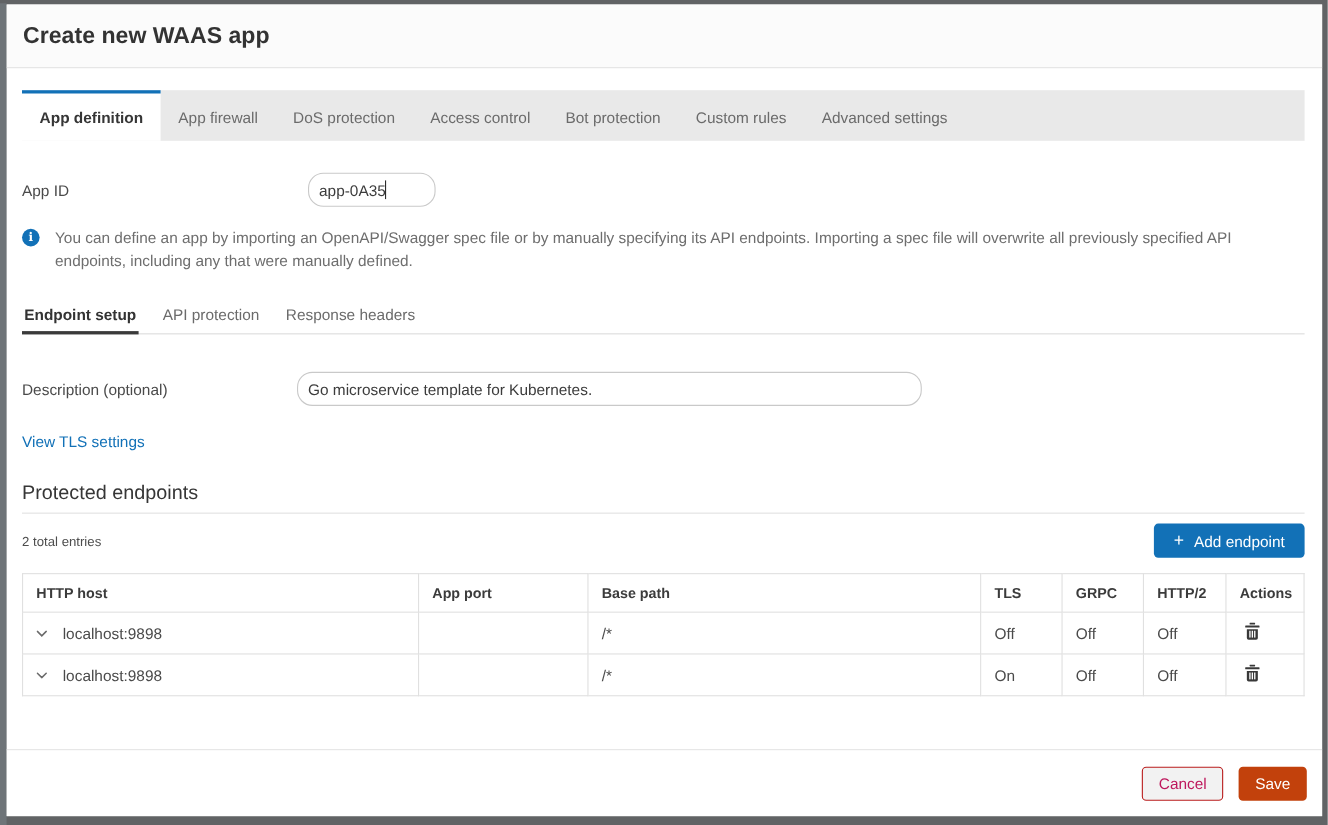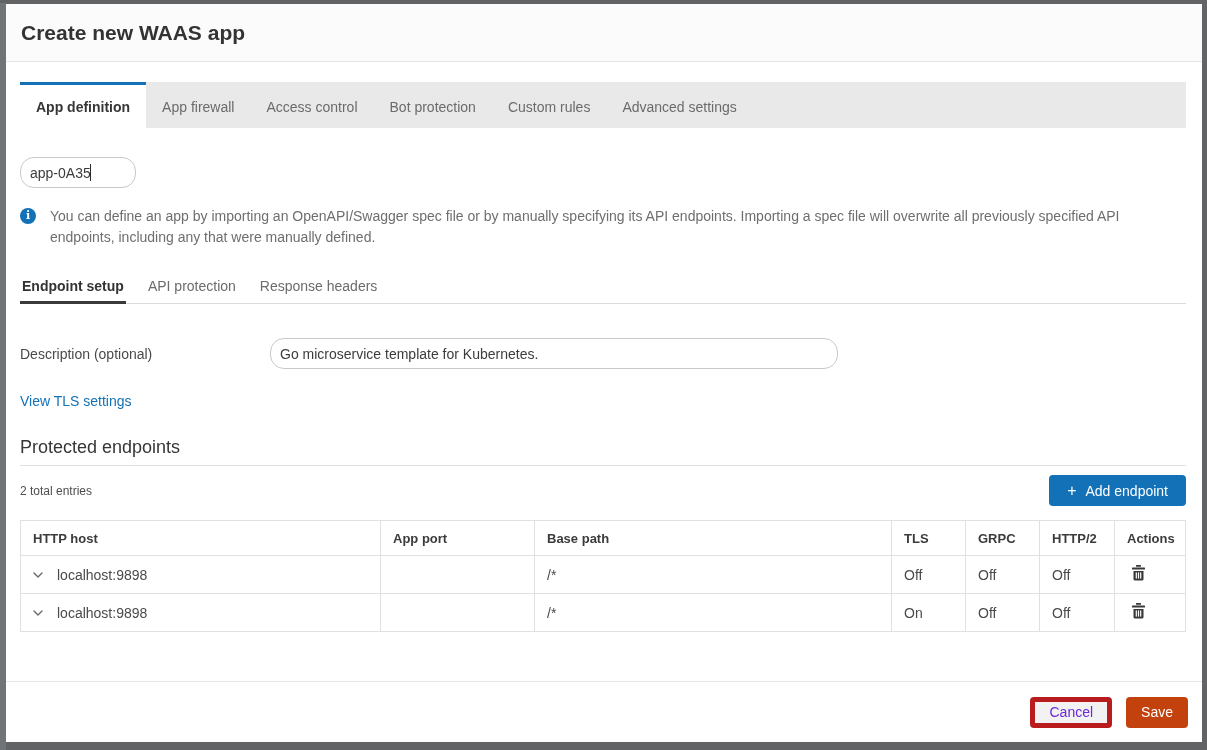--- a/index.html
+++ b/index.html
@@ -247,27 +247,27 @@
     border-top: 1px solid #e5e5e5;
     display: flex;
     align-items: center;
     justify-content: flex-end;
     padding-right: 14px;
     gap: 14px;
     background: #ffffff;
   }
   .btn-cancel {
     background: #f2f2f2;
-    border: 5px solid #b91c1c;
+    border: 1px solid #b91c1c;
     border-radius: 4px;
     height: 31px;
     padding: 0 14px;
     font-family: "Liberation Sans", sans-serif;
     font-size: 14px;
-    color: #6d28d9;
+    color: #be185d;
     cursor: pointer;
   }
   .btn-save {
     background: #c2410c;
     border: none;
     border-radius: 4px;
     height: 31px;
     padding: 0 15px;
     font-family: "Liberation Sans", sans-serif;
     font-size: 14px;
@@ -285,28 +285,30 @@
   <div class="modal-header">
     <div class="modal-title">Create new WAAS app</div>
   </div>
 
   <div class="modal-body">
 
     
     <div class="tabbar">
       <div class="tab active">App definition</div>
       <div class="tab">App firewall</div>
+      <div class="tab">DoS protection</div>
       <div class="tab">Access control</div>
       <div class="tab">Bot protection</div>
       <div class="tab">Custom rules</div>
       <div class="tab">Advanced settings</div>
     </div>
 
     
     <div class="form-row first">
+      <div class="form-label">App ID</div>
       <span class="input-wrap">
         <input class="text-input appid-input" type="text" value="app-0A35" style="">
         <span class="caret"></span>
       </span>
     </div>
 
     
 
     
     <div class="info-banner">

